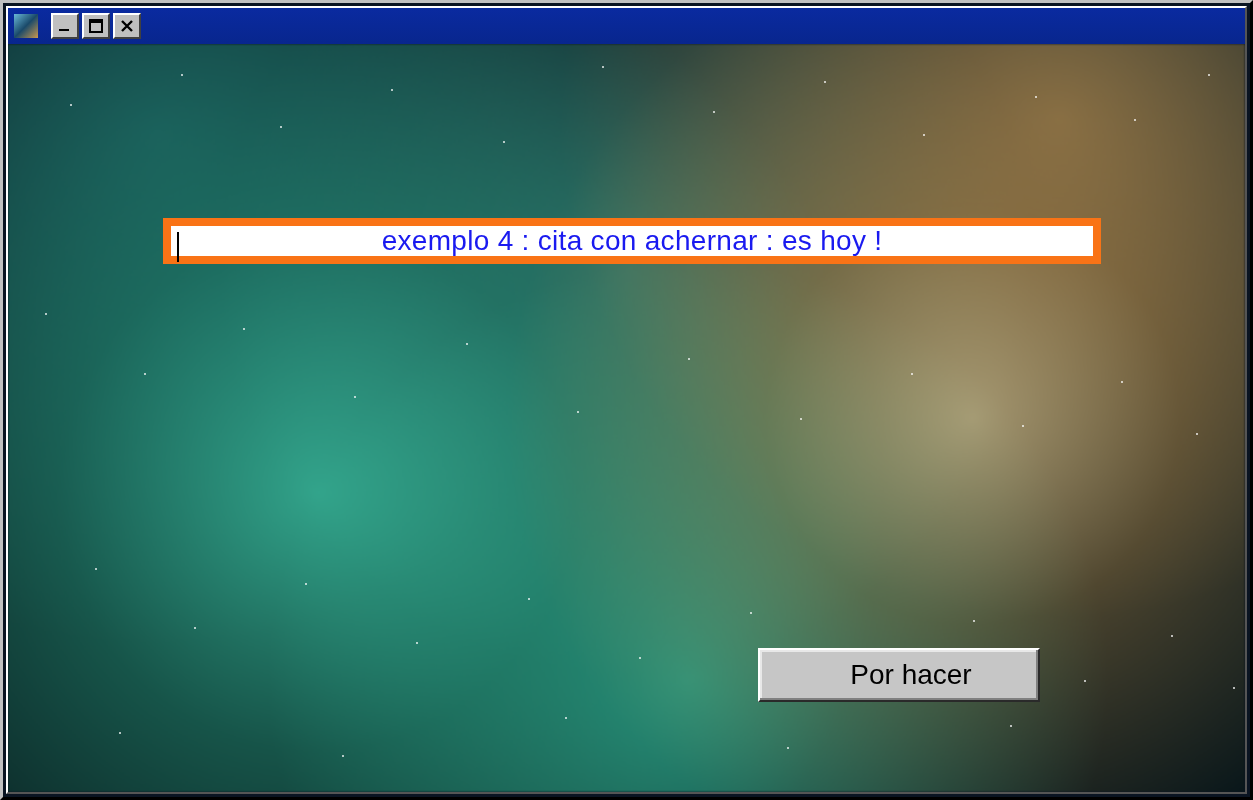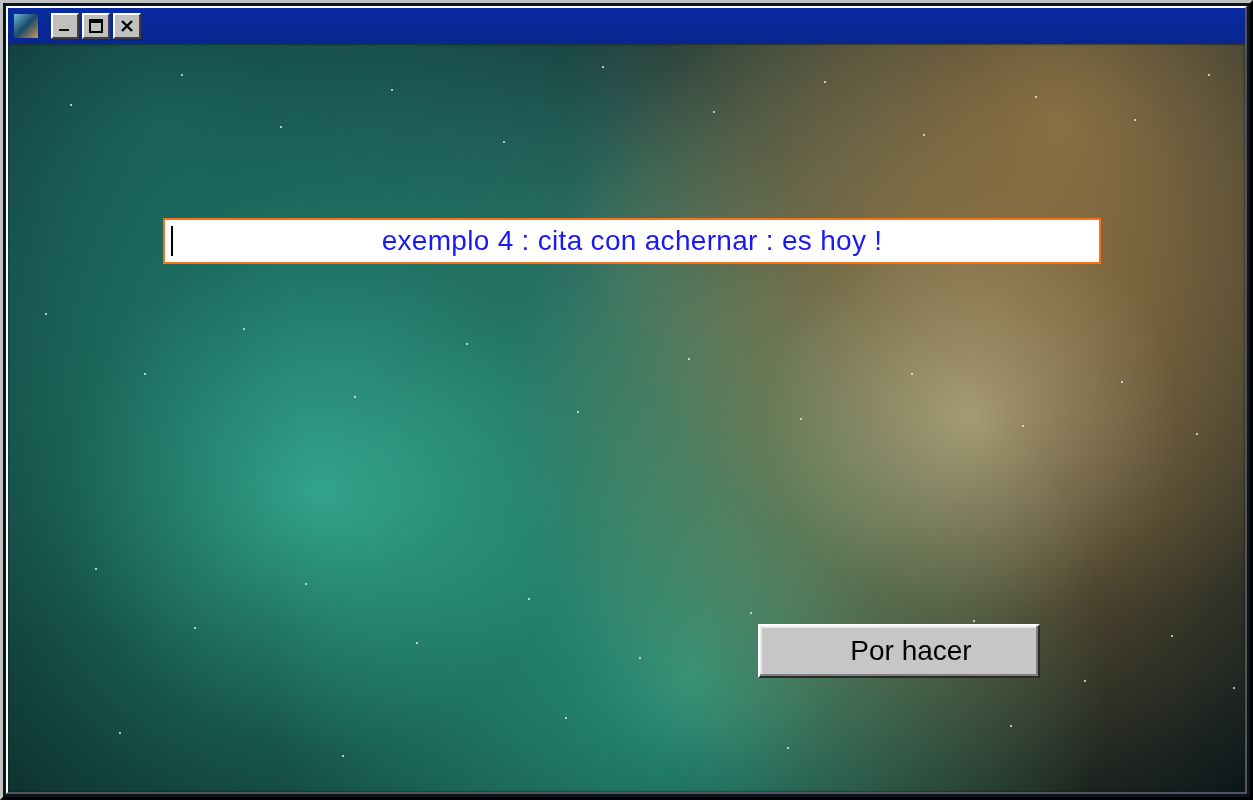--- a/index.html
+++ b/index.html
@@ -56,38 +56,38 @@
     filter:blur(1px);
   }
   .stars{position:absolute;inset:0;}
   .stars i{
     position:absolute;width:2px;height:2px;background:#fff;border-radius:50%;
     opacity:.9;
   }
   
   .message-box{
     position:absolute;left:155px;top:174px;width:938px;height:46px;
-    background:#fff;border:2px solid #f97316;box-sizing:border-box;
+    background:#fff;border:8px solid #f97316;box-sizing:border-box;
     display:flex;align-items:center;justify-content:center;
     color:#1a1af0;font-size:28px;letter-spacing:0.3px;
   }
   .message-box .caret{
     position:absolute;left:6px;top:6px;width:2px;height:30px;background:#000;
   }
   
   .push-btn{
     position:absolute;height:50px;min-width:210px;
     background:#c6c6c6;border:2px solid;
     border-color:#fff #2a2a2a #2a2a2a #fff;
     box-shadow:inset -2px -2px #808080, inset 2px 2px #e8e8e8;
     font-size:28px;color:#000;display:flex;align-items:center;justify-content:center;
     padding:0 22px;cursor:default;
   }
   #btn-done{left:272px;top:580px;}
-  #btn-todo{left:750px;top:580px;padding-left:46px;}
+  #btn-todo{left:750px;top:604px;padding-left:46px;}
 </style>
 </head>
 <body>
 
 <div class="window">
   <div class="titlebar">
     <span class="app-icon"></span>
     <span class="win-btn">
       <svg width="14" height="14" viewBox="0 0 14 14">
           <rect x="1" y="10" width="10" height="2" fill="#000"></rect>

